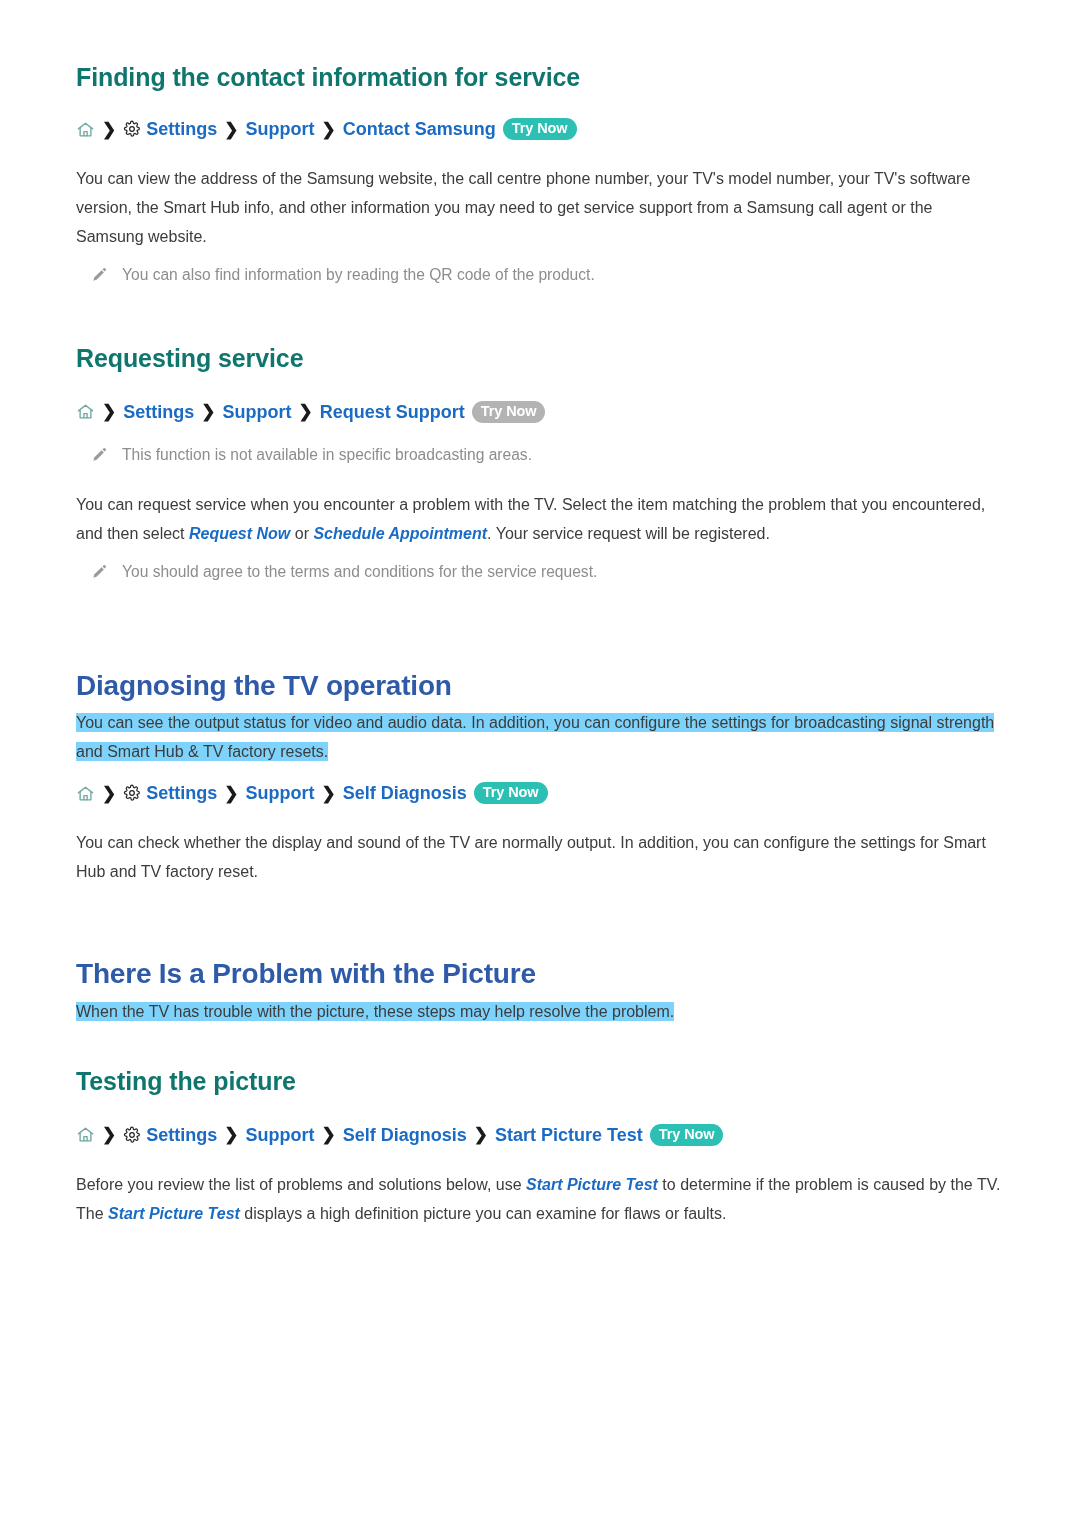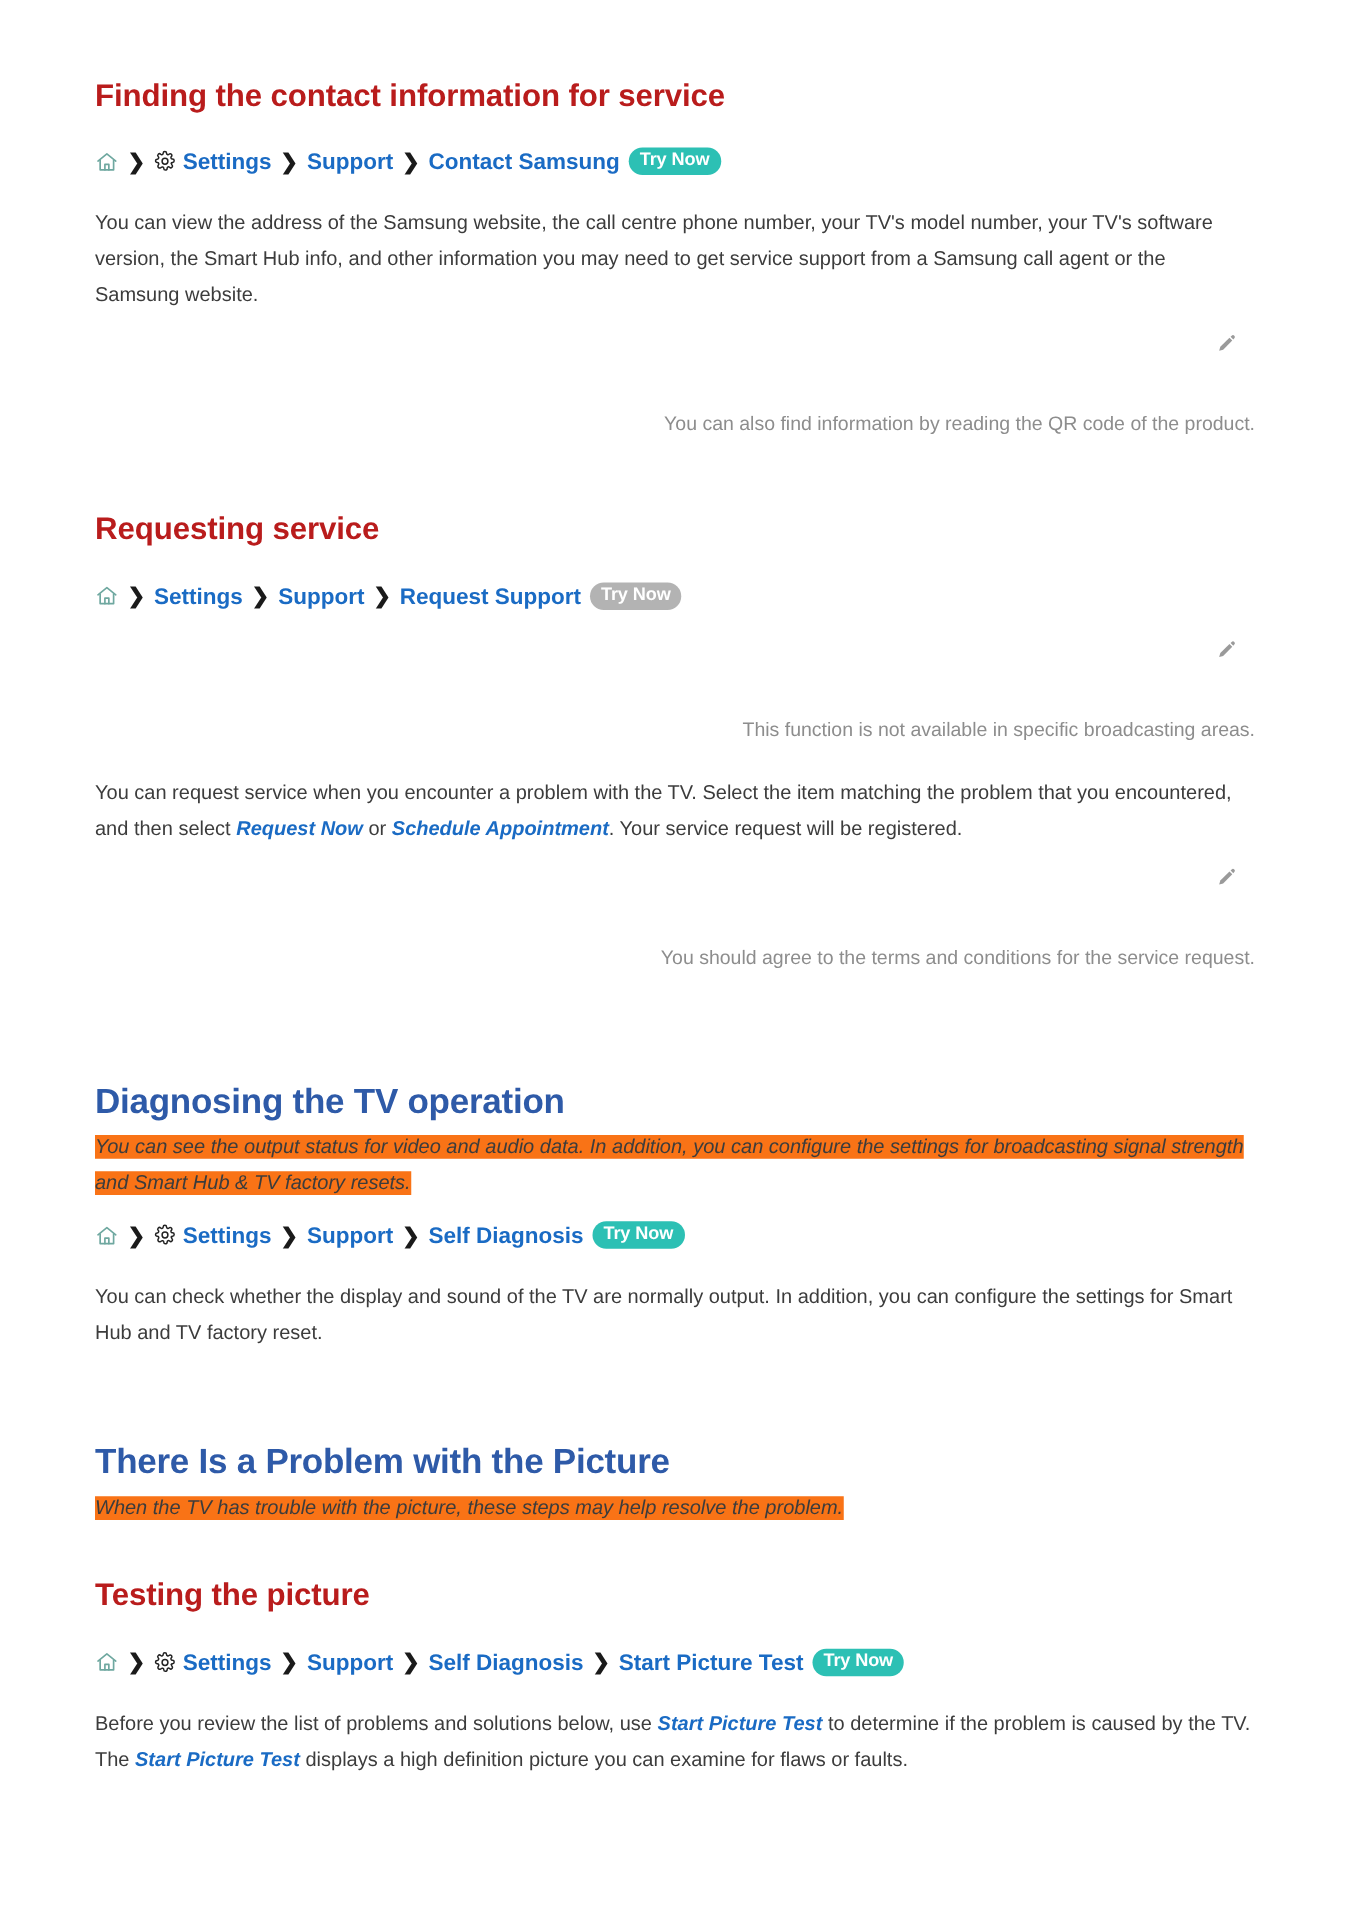--- a/index.html
+++ b/index.html
@@ -27,43 +27,42 @@
     font-size: 28px;
     font-weight: 700;
     color: #2e5aa8;
     letter-spacing: -0.2px;
     margin: 0 0 6px 0;
     line-height: 1.15;
   }
   .h2 {
     font-size: 25px;
     font-weight: 700;
-    color: #b91c1c;
+    color: #0f766e;
     letter-spacing: -0.1px;
     margin: 0 0 10px 0;
     line-height: 1.2;
   }
 
   
   .para {
     font-size: 16px;
     line-height: 1.82;
     color: #3c3c3c;
     margin: 0;
     max-width: 930px;
   }
   .para.highlight {
     max-width: 940px;
   }
   .para.highlight .hl {
-    background: #f97316;
+    background: #7dd3fc;
     box-decoration-break: clone;
     -webkit-box-decoration-break: clone;
     padding: 1px 0;
-    font-style: italic;
   }
   .link-inline {
     color: #1a6bc4;
     font-weight: 700;
     font-style: italic;
   }
 
   
   .crumb {
     display: flex;
@@ -108,24 +107,23 @@
     font-size: 14.5px;
     font-weight: 700;
     letter-spacing: -0.1px;
     white-space: nowrap;
   }
   .badge.gray { background: #b3b3b3; }
 
   
   .note {
     display: flex;
-    align-items: flex-end;
-    gap: 16px;
+    align-items: flex-start;
+    gap: 0;
     margin: 0;
-    flex-direction: column;
   }
   .note .note-ico {
     width: 46px;
     flex: 0 0 46px;
     display: flex;
     justify-content: center;
     padding-top: 3px;
   }
   .note .note-text {
     font-size: 15.6px;

